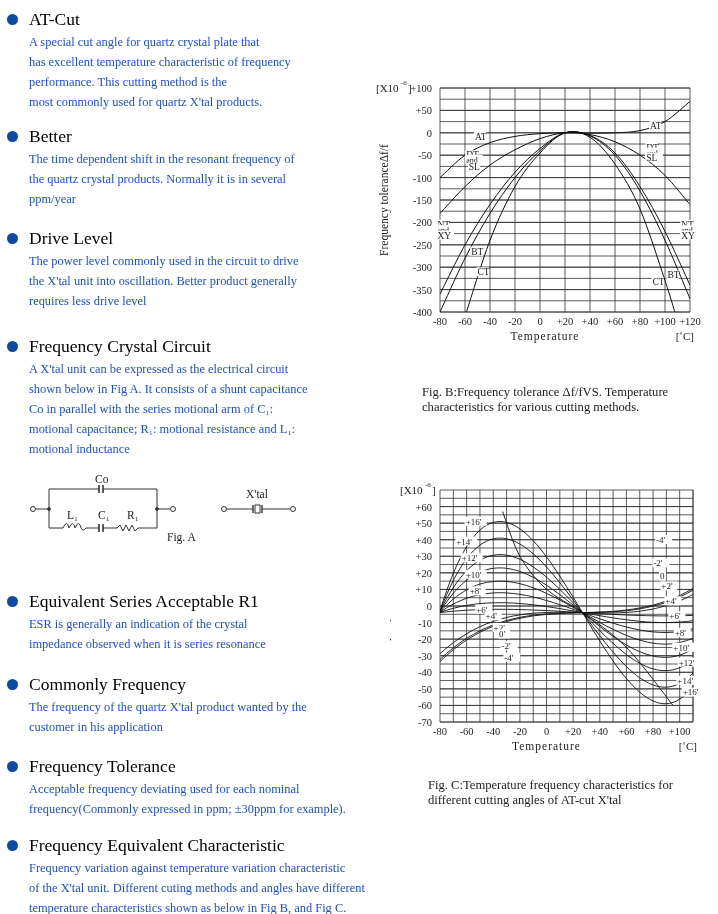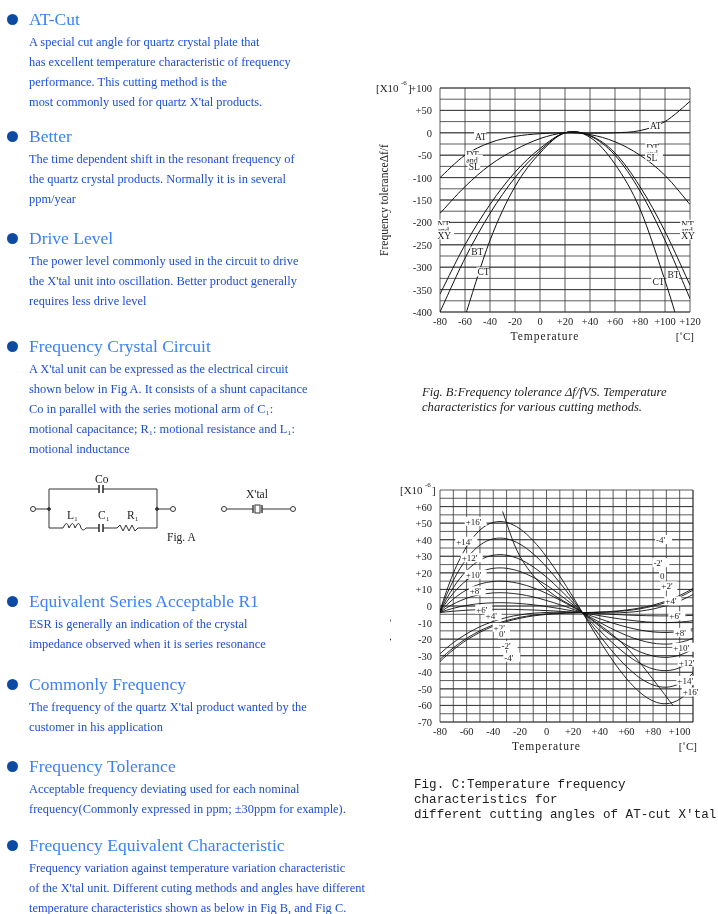--- a/index.html
+++ b/index.html
@@ -1,20 +1,20 @@
 <!DOCTYPE html>
 <html><head>
 <meta charset="utf-8">
 <style>
   html, body { margin:0; padding:0; background:#ffffff; }
   body { width:718px; height:914px; position:relative; overflow:hidden;
          font-family:"Liberation Serif", "DejaVu Serif", serif; color:#222; }
   .section { position:absolute; left:0; width:380px; }
   .section .bullet { position:absolute; left:7px; top:6px; width:11px; height:11px; border-radius:50%; background:#0d4aa3; }
-  .section h2 { margin:0; position:absolute; left:29px; top:0; font-weight:normal; font-size:17.5px; color:#3b82f6; line-height:22px; white-space:nowrap; }
+  .section h2 { margin:0; position:absolute; left:29px; top:0; font-weight:normal; font-size:17.5px; color:#000000; line-height:22px; white-space:nowrap; }
   .section .body { position:absolute; left:29px; top:24px; font-size:12.4px; line-height:20px; color:#1d4ed8; white-space:pre-line; width:350px; }
   svg text { font-family:"Liberation Serif", "DejaVu Serif", serif; fill:#222; }
   .caption { position:absolute; font-size:12.6px; line-height:15px; color:#222; white-space:pre-line; }
 </style>
 </head>
 <body>
 
 <div class="section" style="top:8px;">
   <span class="bullet"></span>
   <h2>AT-Cut</h2>
@@ -225,21 +225,21 @@
     <text x="319.25" y="149.776" font-size="9.5">NT</text>
     <rect x="318.25" y="147.15200000000002" width="17.6" height="9" fill="#fff"></rect>
     <text x="319.25" y="155.15200000000002" font-size="8">and</text>
     <rect x="318.25" y="152.52800000000002" width="12.4" height="9" fill="#fff"></rect>
     <text x="319.25" y="160.52800000000002" font-size="9.5">XY</text>
     <rect x="304.5" y="192.4" width="12.4" height="9" fill="#fff"></rect>
     <text x="305.5" y="200.4" font-size="9.5">BT</text>
     <rect x="289.5" y="199.12" width="12.4" height="9" fill="#fff"></rect>
     <text x="290.5" y="207.12" font-size="9.5">CT</text>
   </svg>
-<div class="caption" style="left:422px;top:385px;font-style:italic;">Fig. B:Frequency tolerance Δf/fVS. Temperature
+<div class="caption" style="left:422px;top:385px;">Fig. B:Frequency tolerance Δf/fVS. Temperature
 characteristics for various cutting methods.</div>
 
 <svg id="figC" style="position:absolute;left:390px;top:480px;" width="328" height="280">
     <g stroke="#333" stroke-width="0.8">
       <line x1="50" y1="10" x2="50" y2="242"></line>
       <line x1="76.63157894736842" y1="10" x2="76.63157894736842" y2="242"></line>
       <line x1="103.26315789473685" y1="10" x2="103.26315789473685" y2="242"></line>
       <line x1="129.89473684210526" y1="10" x2="129.89473684210526" y2="242"></line>
       <line x1="156.5263157894737" y1="10" x2="156.5263157894737" y2="242"></line>
       <line x1="183.1578947368421" y1="10" x2="183.1578947368421" y2="242"></line>
@@ -387,14 +387,14 @@
     <text x="284.6894736842105" y="155.82857142857142" font-size="9">+8'</text>
     <rect x="282.3578947368421" y="162.74285714285713" width="22" height="9" fill="#fff"></rect>
     <text x="283.3578947368421" y="170.74285714285713" font-size="9">+10'</text>
     <rect x="287.6842105263158" y="177.65714285714284" width="22" height="9" fill="#fff"></rect>
     <text x="288.6842105263158" y="185.65714285714284" font-size="9">+12'</text>
     <rect x="286.35263157894735" y="195.8857142857143" width="22" height="9" fill="#fff"></rect>
     <text x="287.35263157894735" y="203.8857142857143" font-size="9">+14'</text>
     <rect x="291.67894736842106" y="207.48571428571427" width="22" height="9" fill="#fff"></rect>
     <text x="292.67894736842106" y="215.48571428571427" font-size="9">+16'</text>
   </svg>
-<div class="caption" style="left:414px;top:778px;font-family:Liberation Mono, monospace;">Fig. C:Temperature frequency characteristics for
+<div class="caption" style="left:428px;top:778px;">Fig. C:Temperature frequency characteristics for
 different cutting angles of AT-cut X'tal</div>
 
 </body></html>

